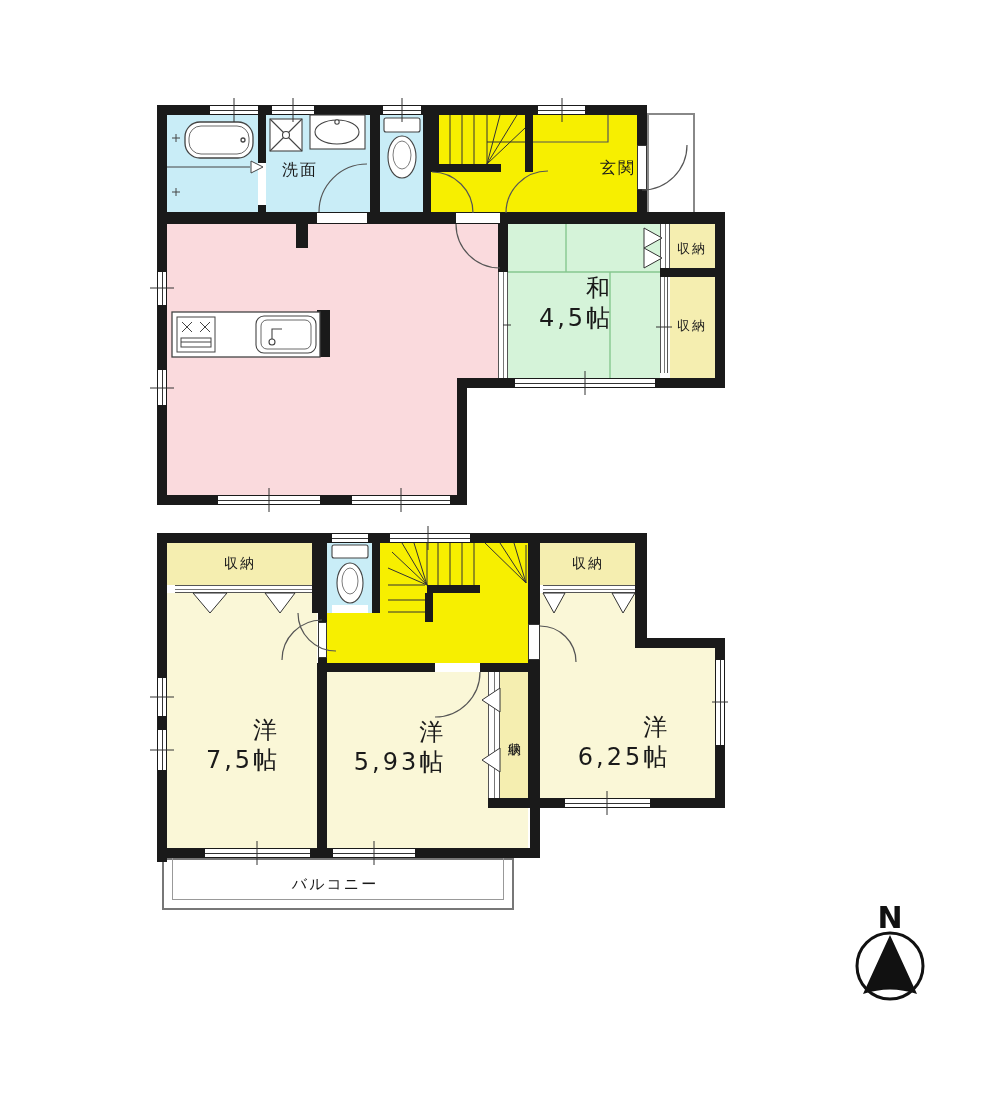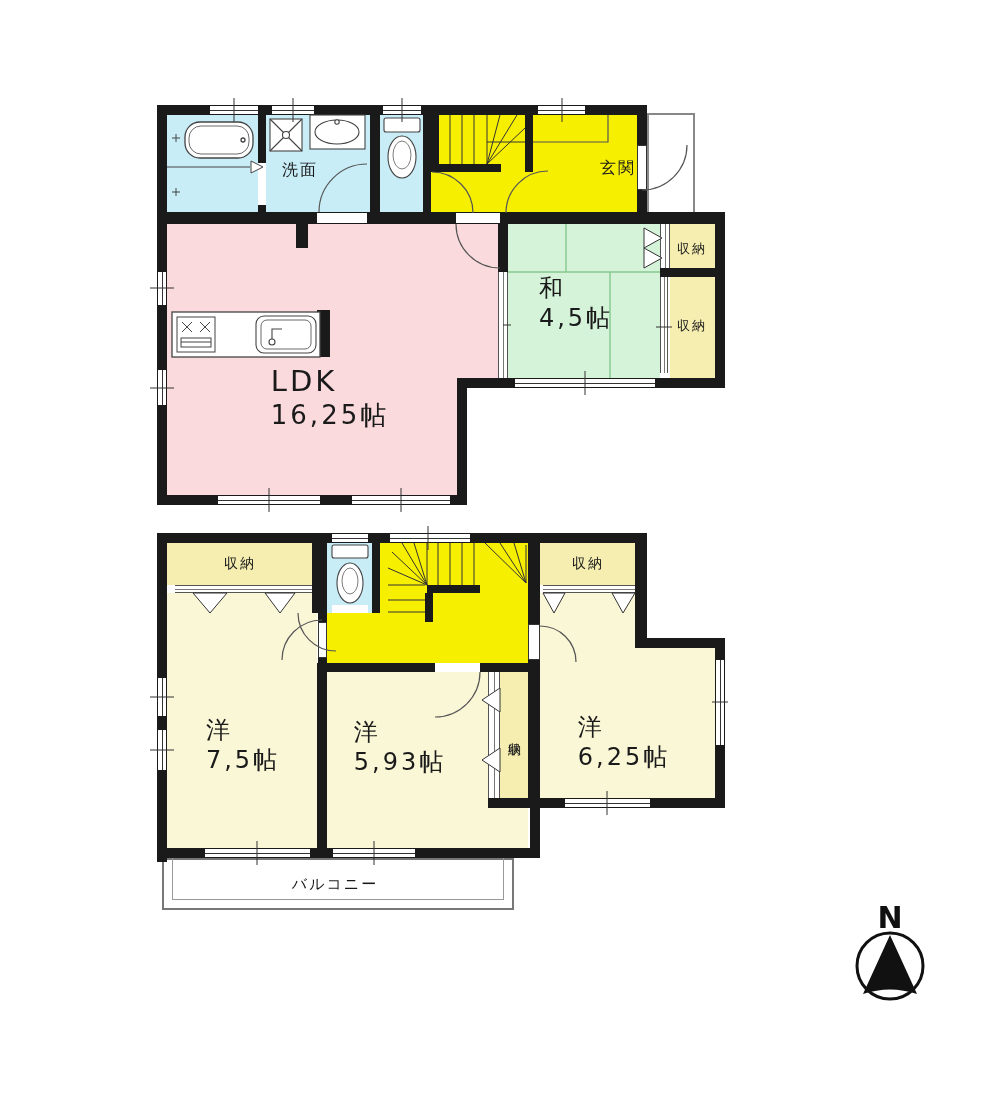--- a/index.html
+++ b/index.html
@@ -16,21 +16,21 @@
   .win-h{position:absolute;background:#fff;border-top:1px solid #1a1a1a;border-bottom:1px solid #1a1a1a;box-sizing:border-box;}
   .win-h::after{content:"";position:absolute;left:0;right:0;top:50%;border-top:1px solid #333;}
   .win-v{position:absolute;background:#fff;border-left:1px solid #1a1a1a;border-right:1px solid #1a1a1a;box-sizing:border-box;}
   .win-v::after{content:"";position:absolute;top:0;bottom:0;left:50%;border-left:1px solid #333;}
   .slide-h{position:absolute;background:#fff;border-top:1px solid #555;border-bottom:1px solid #555;box-sizing:border-box;}
   .slide-h::after{content:"";position:absolute;left:0;right:0;top:50%;border-top:1px solid #777;}
   .slide-v{position:absolute;background:#fff;border-left:1px solid #555;border-right:1px solid #555;box-sizing:border-box;}
   .slide-v::after{content:"";position:absolute;top:0;bottom:0;left:50%;border-left:1px solid #777;}
   .gap{position:absolute;background:#fff;}
   .leaf{position:absolute;background:#fff;border:1px solid #333;box-sizing:border-box;}
-  .lbl{position:absolute;transform:translate(-50%,-50%);text-align:left;white-space:nowrap;line-height:1.25;}
+  .lbl{position:absolute;transform:translate(-50%,-50%);text-align:right;white-space:nowrap;line-height:1.25;}
   .lbl-sm{font-size:14px;letter-spacing:2px;}
   .lbl-md{font-size:16px;letter-spacing:2px;}
   .lbl-room{font-size:24px;letter-spacing:3px;}
   .lbl-ldk{font-size:29px;letter-spacing:3px;}
   .lbl-ldk .size{font-size:26px;}
   .lbl-vert{writing-mode:vertical-rl;text-orientation:upright;transform:translate(-50%,-50%);
             position:absolute;font-size:13px;letter-spacing:1px;}
   .porch{position:absolute;background:#fff;border:2px solid #888;box-sizing:border-box;}
   .balcony-outer{position:absolute;background:#fff;border:2px solid #777;box-sizing:border-box;}
   .balcony-inner{position:absolute;border-left:1px solid #999;border-right:1px solid #999;border-bottom:1px solid #999;box-sizing:border-box;}
@@ -282,24 +282,20 @@
 
     <g>
       <circle cx="890" cy="966" r="33" fill="#ffffff" stroke="#111" stroke-width="3"></circle>
       <path d="M 890,935 L 863,994 Q 890,985 917,994 Z" fill="#111"></path>
       <text x="890" y="928" text-anchor="middle" font-size="30" font-weight="bold" font-family="DejaVu Sans, sans-serif" fill="#111">N</text>
     </g>
   </svg>
 
   <div class="lbl lbl-md" style="left:300px;top:170px;">洗面</div>
   <div class="lbl lbl-md" style="left:598px;top:168px;margin-left:20px;">玄関</div>
-  <div class="lbl lbl-ldk" style="left:330px;top:397px;">
-    <div>LDK</div>
-    <div class="size">16,25帖</div>
-  </div>
   <div class="lbl lbl-room" style="left:576px;top:303px;">
     <div>和</div>
     <div>4,5帖</div>
   </div>
   <div class="lbl lbl-sm" style="left:692px;top:249px;font-size:13px;">収納</div>
   <div class="lbl lbl-sm" style="left:692px;top:326px;font-size:13px;">収納</div>
 
   <div class="lbl lbl-sm" style="left:240px;top:564px;">収納</div>
   <div class="lbl lbl-sm" style="left:588px;top:564px;">収納</div>
   <div class="lbl lbl-room" style="left:243px;top:745px;">

